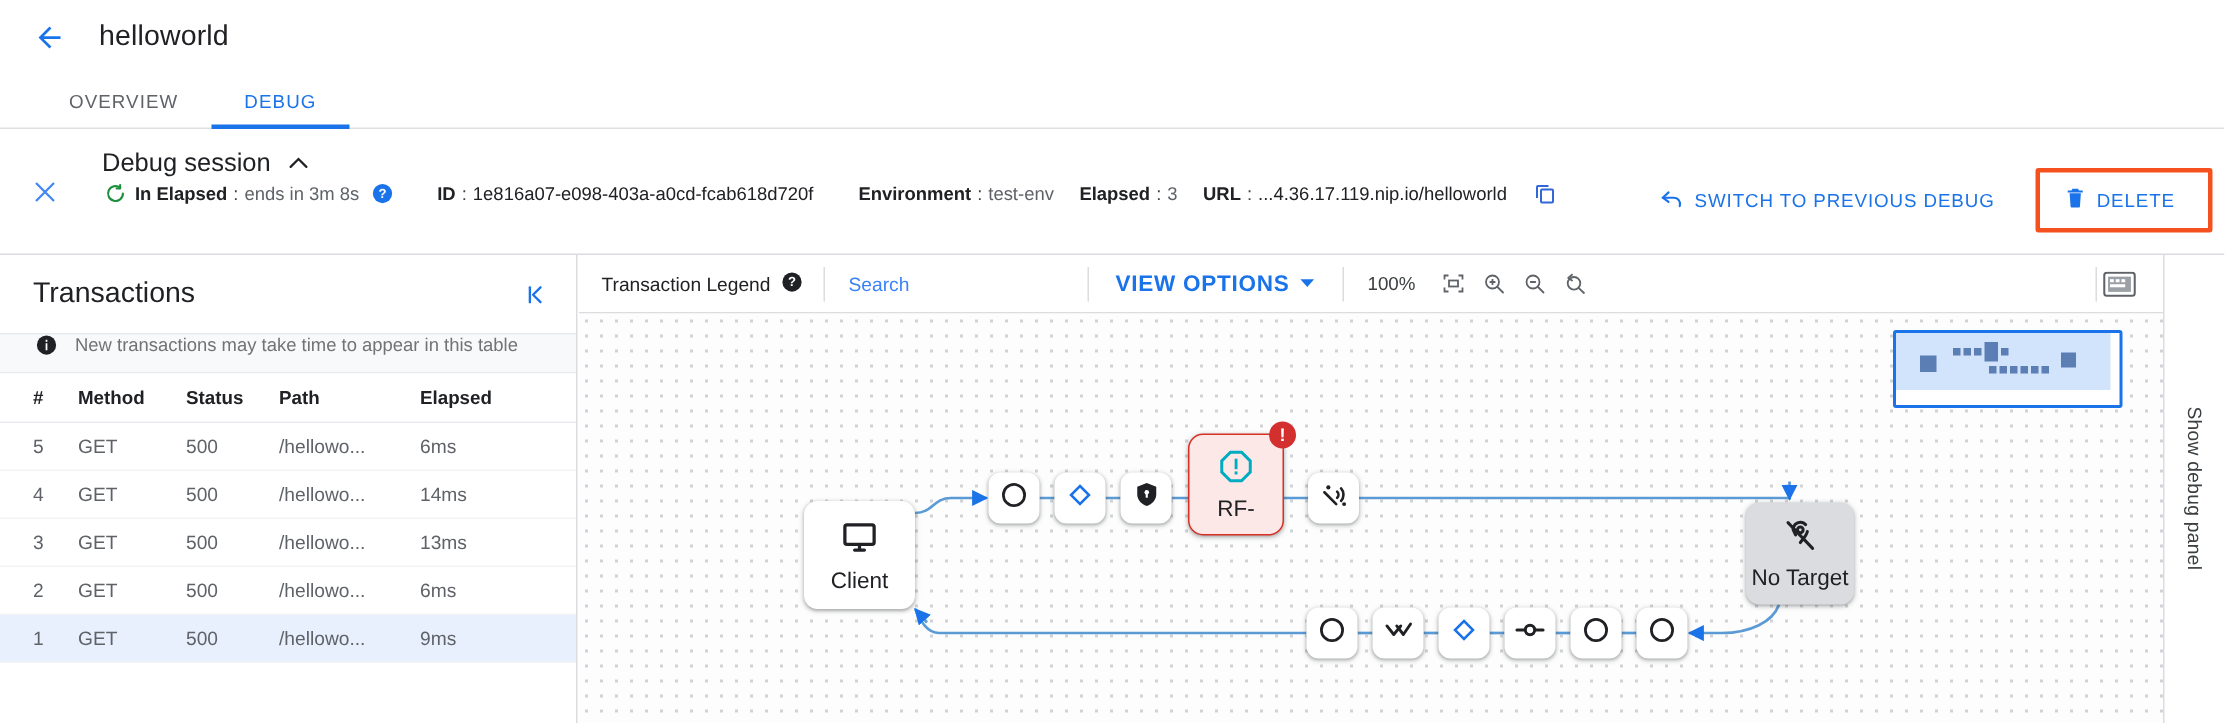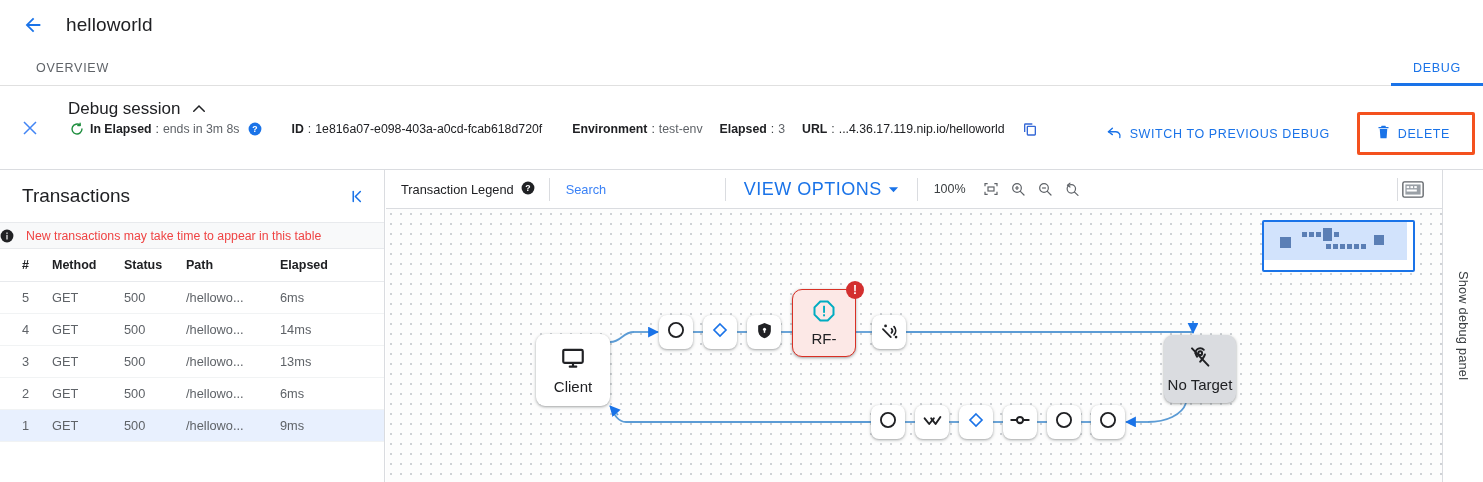--- a/index.html
+++ b/index.html
@@ -23,22 +23,22 @@
     cursor: pointer; border-radius: 50%;
   }
   .back-btn svg { display: block; }
   .app-title {
     font-size: 19px; color: #202124; margin-left: 16px; letter-spacing: .1px;
   }
 
   
   .tabs {
     position: absolute; left: 0; top: 50px; width: 1483px; height: 36px;
-    display: flex; align-items: stretch; padding-left: 14px;
-    border-bottom: 1px solid #e0e0e0; background: #fff; justify-content: space-between;
+    display: flex; align-items: stretch; padding-left: 24px;
+    border-bottom: 1px solid #e0e0e0; background: #fff;
   }
   .tab {
     display: flex; align-items: center; justify-content: center;
     padding: 0 22px; font-size: 12.5px; font-weight: 500; letter-spacing: .72px;
     color: #5f6368; cursor: pointer; position: relative; text-transform: uppercase;
   }
   .tab.active { color: #1a73e8; }
   .tab.active::after {
     content: ""; position: absolute; left: 0; right: 0; bottom: -1px; height: 3px;
     background: #1a73e8;
@@ -94,21 +94,21 @@
     background: #fff; border-right: 1px solid #dadce0;
   }
   .tx-header {
     height: 52px; display: flex; align-items: center; justify-content: space-between;
     padding: 0 14px 0 22px;
   }
   .tx-title { font-size: 19px; color: #202124; }
   .tx-collapse { cursor: pointer; display: flex; align-items: center; padding: 4px; }
   .tx-info {
     height: 27px; background: #f8f9fa; border-top: 1px solid #e8eaed; border-bottom: 1px solid #e8eaed;
-    display: flex; align-items: center; gap: 12px; font-size: 12.3px; color: #ef4444;
+    display: flex; align-items: flex-start; gap: 12px; padding-left: 24px; font-size: 12.3px; color: #737373;
   }
   .tx-info-icon { display: flex; align-items: center; }
   table.tx-table { width: 100%; border-collapse: collapse; }
   table.tx-table th {
     text-align: left; font-size: 12.5px; font-weight: bold; color: #202124;
     padding: 9px 4px; border-bottom: 1px solid #e8eaed; background: #fff;
   }
   table.tx-table td {
     font-size: 12.8px; color: #5f6368; padding: 8px 4px; border-bottom: 1px solid #f1f3f4;
   }
@@ -131,21 +131,21 @@
     display: flex; align-items: center; gap: 7px; padding: 0 14px 0 15px;
     font-size: 12.8px; color: #202124; height: 22px;
   }
   .tb-divider { width: 1px; height: 23px; background: #dadce0; }
   .tb-search {
     width: 175px; padding-left: 16px; font-size: 12.8px; color: #3b82f6;
     height: 100%; display: flex; align-items: center; cursor: text;
   }
   .tb-viewopts {
     display: flex; align-items: center; gap: 6px; padding: 0 18px;
-    font-size: 18px; font-weight: 400; letter-spacing: .5px; color: #1a73e8;
+    font-size: 15px; font-weight: 700; letter-spacing: .5px; color: #1a73e8;
     cursor: pointer; text-transform: uppercase;
   }
   .tb-zoomgroup { display: flex; align-items: center; gap: 3px; padding: 0 10px 0 16px; }
   .tb-zoomlevel { font-size: 12.5px; color: #3c4043; margin-right: 10px; }
   .zoom-btn {
     width: 24px; height: 24px; display: flex; align-items: center; justify-content: center;
     cursor: pointer; border-radius: 50%;
   }
   .tb-spacer { flex: 1; }
   .tb-minimap-btn {

